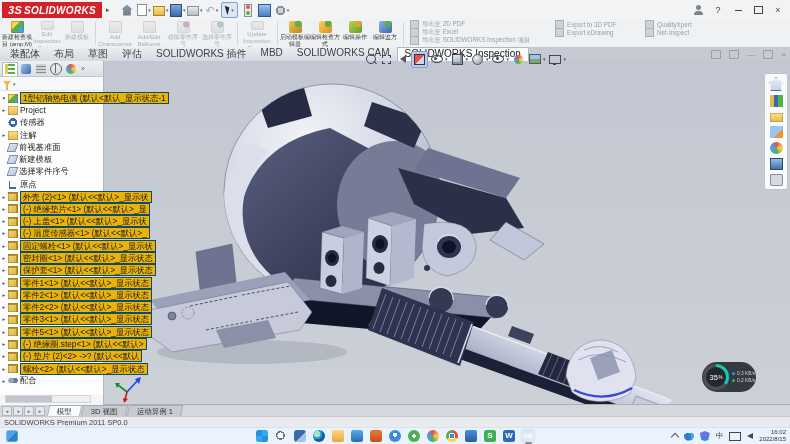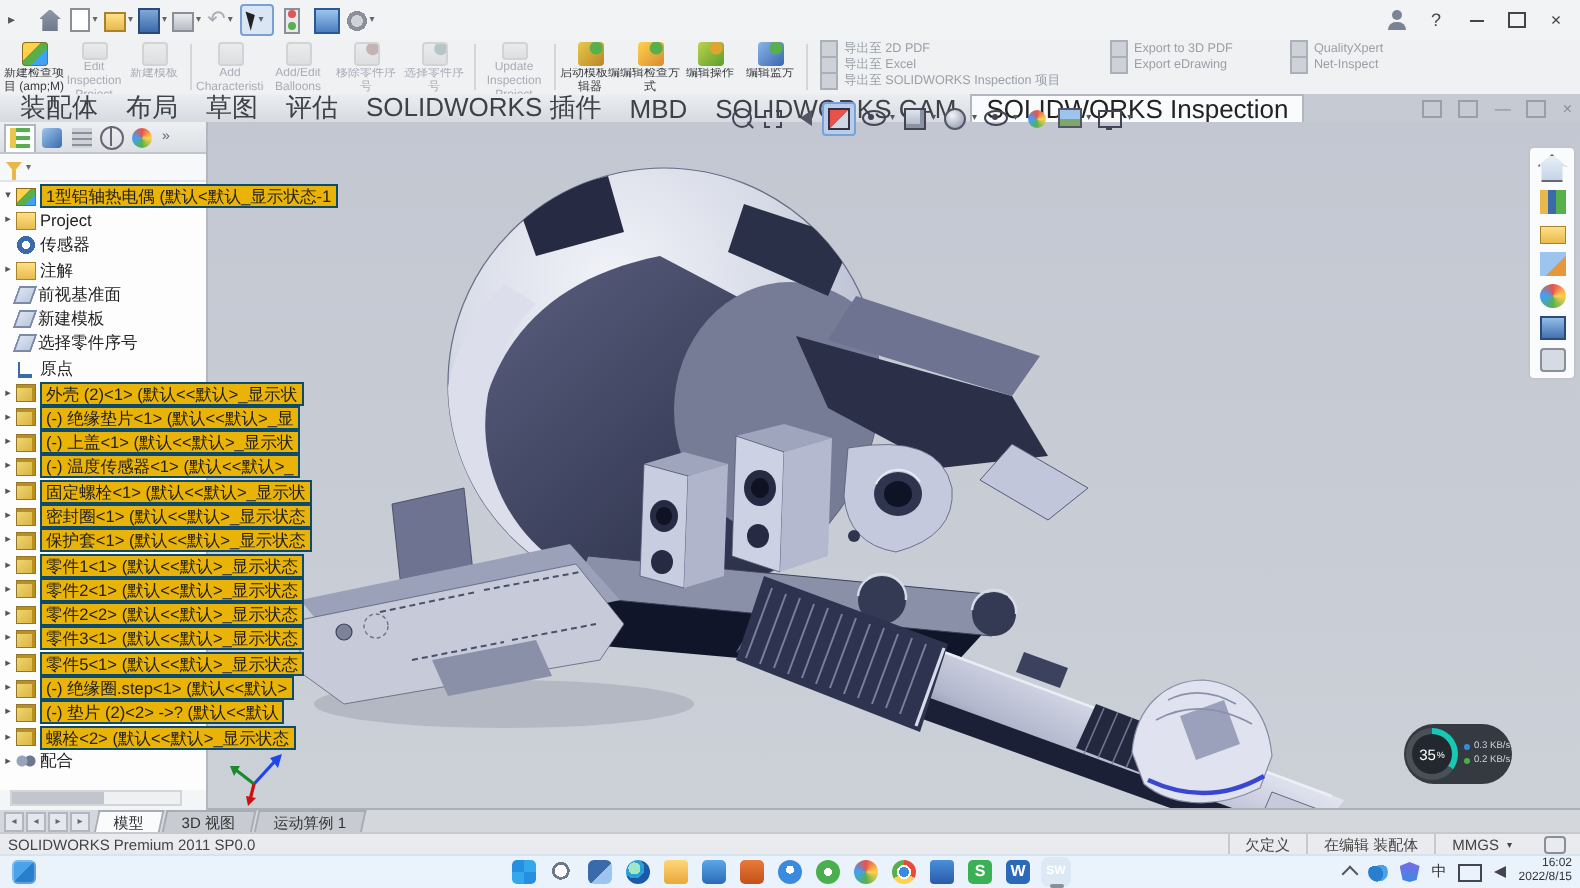--- a/index.html
+++ b/index.html
@@ -58,21 +58,21 @@
   .ic-methods{background:radial-gradient(circle at 70% 25%,#58b04d 0 3px,transparent 3.5px),linear-gradient(135deg,#ffd24d,#d88a2e)}
   .ic-ops{background:radial-gradient(circle at 70% 25%,#e0a52e 0 3px,transparent 3.5px),linear-gradient(135deg,#bcd24d,#5a9e2e)}
   .ic-monitor{background:radial-gradient(circle at 70% 25%,#58b04d 0 3px,transparent 3.5px),linear-gradient(135deg,#8ab4e8,#3a66b0)}
   .xcol{position:absolute;top:1px;display:flex;flex-direction:column;gap:1px}
   .xitem{display:flex;align-items:center;gap:3px;height:7px;white-space:nowrap}
   .xic{width:7px;height:7px;background:#ced2d8;border:1px solid #aab0b8;flex:none}
   .xlabel{font-size:6.3px;color:#9aa0a8}
   
   #tabrow{position:absolute;left:0;top:47px;right:0;height:14px;background:#c5cad3}
   .tabs{position:absolute;left:0;top:0;height:14px;display:flex;background:linear-gradient(#eceef1,#d6dae0);padding-left:3px;border-bottom:1px solid #b2b6be}
-  .rtab{padding:0 7px;font-size:13px;color:#3e4247;display:flex;align-items:center;white-space:nowrap}
+  .rtab{padding:0 7px;font-size:10px;color:#3e4247;display:flex;white-space:nowrap}
   .rtab.active{background:#fafbfc;border:1px solid #b2b6be;border-bottom:none;color:#222}
   
   #headsup{position:absolute;left:363px;top:51px;height:16px;display:flex;align-items:center;gap:1px;z-index:8}
   .hbtn{width:15px;height:15px;display:flex;align-items:center;justify-content:center;position:relative}
   .hbtn.active{background:#b9cdea;border:1px solid #7aa0d4;border-radius:2px}
   .hcar{font-size:5px;color:#556;margin:0 1px 0 0}
   .h-mag{width:8px;height:8px;border:1.4px solid #445;border-radius:50%;position:relative}
   .h-mag::after{content:"";position:absolute;width:4px;height:1.4px;background:#445;left:6px;top:7px;transform:rotate(45deg)}
   .h-magp{width:7px;height:7px;border:1.3px dashed #445}
   .h-prev{width:0;height:0;border-right:6px solid #556;border-top:4px solid transparent;border-bottom:4px solid transparent}
@@ -183,20 +183,24 @@
   .tr-cloud{background:radial-gradient(circle at 35% 60%,#2a7ed0 0 4px,transparent 4px),radial-gradient(circle at 65% 55%,#4aa3e8 0 4px,transparent 4px);border-radius:50%}
   .tr-shield{background:linear-gradient(#7a6ae8,#3a8ae0);clip-path:polygon(50% 0,100% 20%,85% 90%,50% 100%,15% 90%,0 20%)}
   .tr-mon{width:10px;height:7px;border:1.3px solid #445}
   .tr-spk{width:0;height:0;border-right:6px solid #445;border-top:3px solid transparent;border-bottom:3px solid transparent}
   .clock{text-align:right;font-size:6px;line-height:7px;color:#333}
 </style>
 </head>
 <body>
 
 <div id="titlebar">
+  <div class="swlogo">
+    <span class="g3s">3S</span>
+    <span>SOLIDWORKS</span>
+  </div>
   <span class="logo-arrow">▸</span>
   <div class="qat">
     <div class="qbtn">
         <div class="qi qi-home"></div>
       </div>
     <div class="qbtn">
         <div class="qi qi-new"></div>
         <span class="car">▾</span>
       </div>
     <div class="qbtn">
@@ -805,29 +809,20 @@
 
       <div class="btab">
         <span>运动算例 1</span>
       </div>
 
   </div>
 </div>
 
 <div id="statusbar">
   <span>SOLIDWORKS Premium 2011 SP0.0</span>
-  <div class="sright">
-    <span class="sseg">欠定义</span>
-    <span class="sseg">在编辑 装配体</span>
-    <span class="sseg">
-        <span>MMGS</span>
-        <span style="font-size:5px;margin-left:4px">▾</span>
-      </span>
-    <span class="bubble"></span>
-  </div>
 </div>
 
 <div id="taskbar">
   <div class="widgets"></div>
   <div class="centericons">
 
       <div class="tbi tb-start"><span style="pointer-events:none"></span></div>
 
       <div class="tbi tb-search"><span style="pointer-events:none"></span></div>
 

